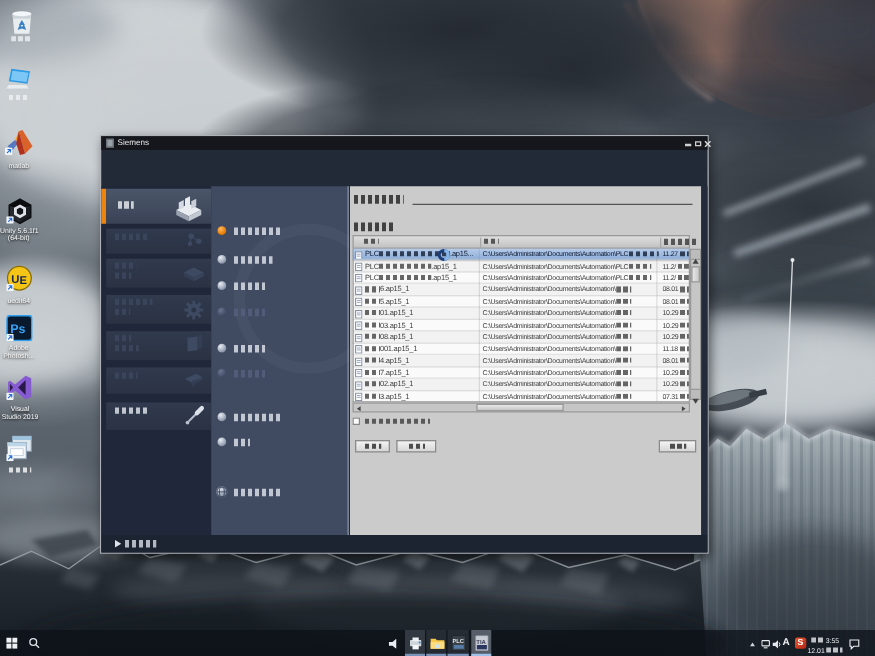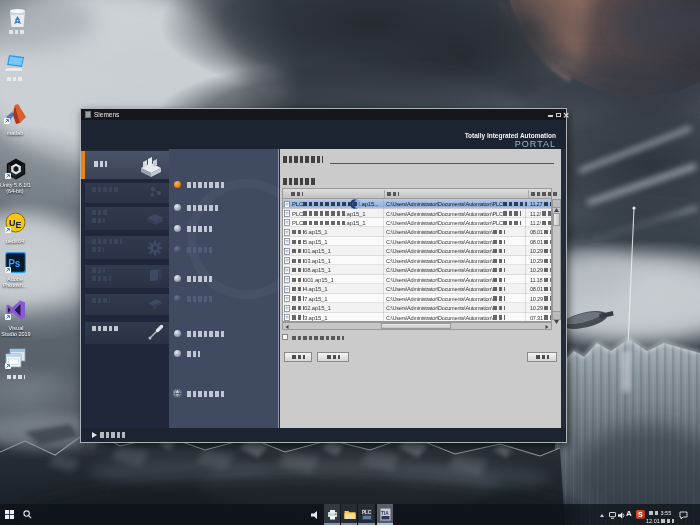--- a/index.html
+++ b/index.html
@@ -259,24 +259,20 @@
  <div class="ab" style="left:0;top:0;width:485px;height:11px;background:#15171d;">
   <div class="ab" style="left:4px;top:2px;width:6px;height:7px;background:#9aa0a8;border:1px solid #6a7078;"></div>
   <div class="t" style="left:13px;top:2px;font-size:6.5px;color:#e8e8e8;">Siemens</div>
   <div class="ab" style="left:467px;top:6px;width:5px;height:1.6px;background:#cfcfcf;"></div>
   <div class="ab" style="left:475px;top:3.5px;width:4.6px;height:4.6px;border:1.2px solid #cfcfcf;"></div>
   <svg class="ab" style="left:482px;top:2.5px" width="6.6" height="6.6">
           <path d="M1 1 L5.4 5.4 M5.4 1 L1 5.4" stroke="#d8d8d8" stroke-width="1.2"></path>
         </svg>
  </div>
 
- <div class="ab" style="left:0;top:11px;width:485px;height:29px;background:#1d2431;">
-  <div class="t" style="right:10px;top:12px;font-size:6.5px;font-weight:bold;color:#f0f2f5;">Totally Integrated Automation</div>
-  <div class="t" style="right:10px;top:20px;font-size:9px;color:#9fb4cc;letter-spacing:1px;">PORTAL</div>
- </div>
 
  <div class="ab" style="left:0;top:40px;width:485px;height:279px;background:#20273400;">
 
   <div class="ab" style="left:0;top:0;width:88px;height:279px;background:#20273a;">
 
    <div class="ab" style="left:0;top:2px;width:4px;height:28px;background:#ec8410;"></div>
    <div class="ab" style="left:4px;top:2px;width:84px;height:28px;background:linear-gradient(180deg,#4b5569,#3a4356);">
      <div class="t" style="left:9px;top:10px;font-size:7px;color:#f2f4f8;"><span class="k" style="width:13px;height:6px;"></span></div>
      <svg class="ab" style="left:52px;top:3px" width="28" height="24" viewBox="0 0 28 24">
        <polygon points="4,14 14,9 24,14 14,19" fill="#e8ebef"></polygon>

